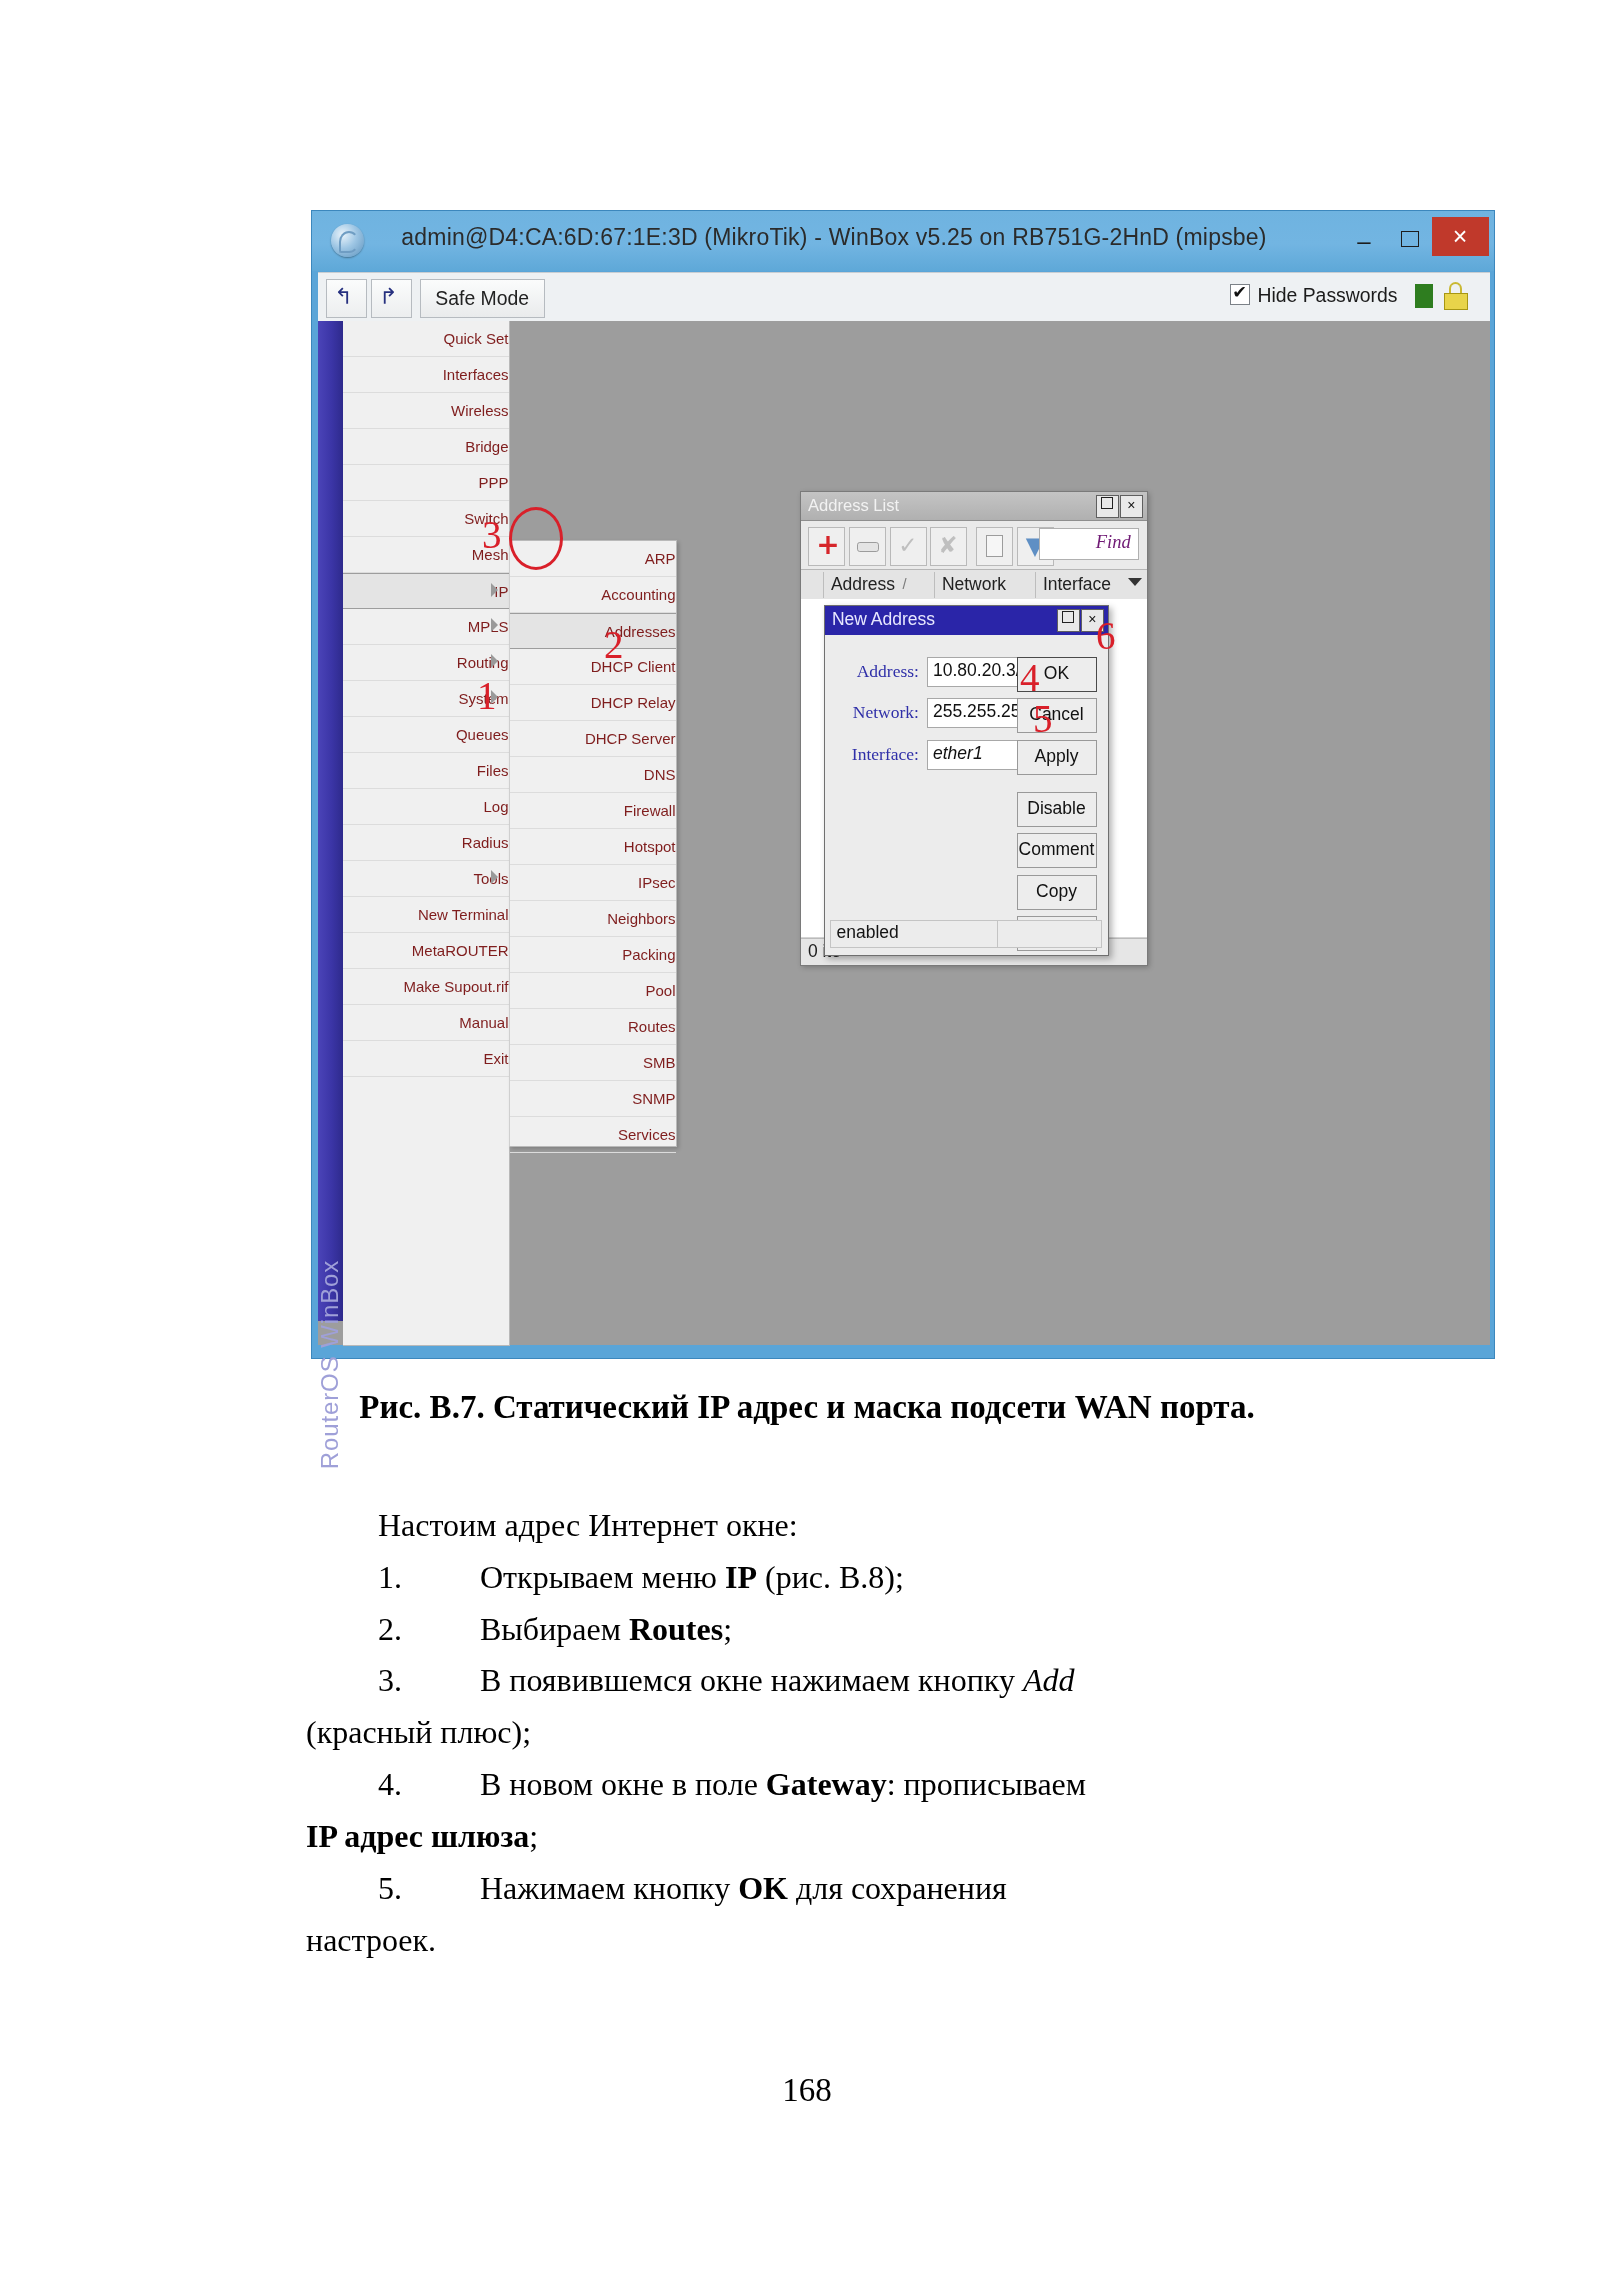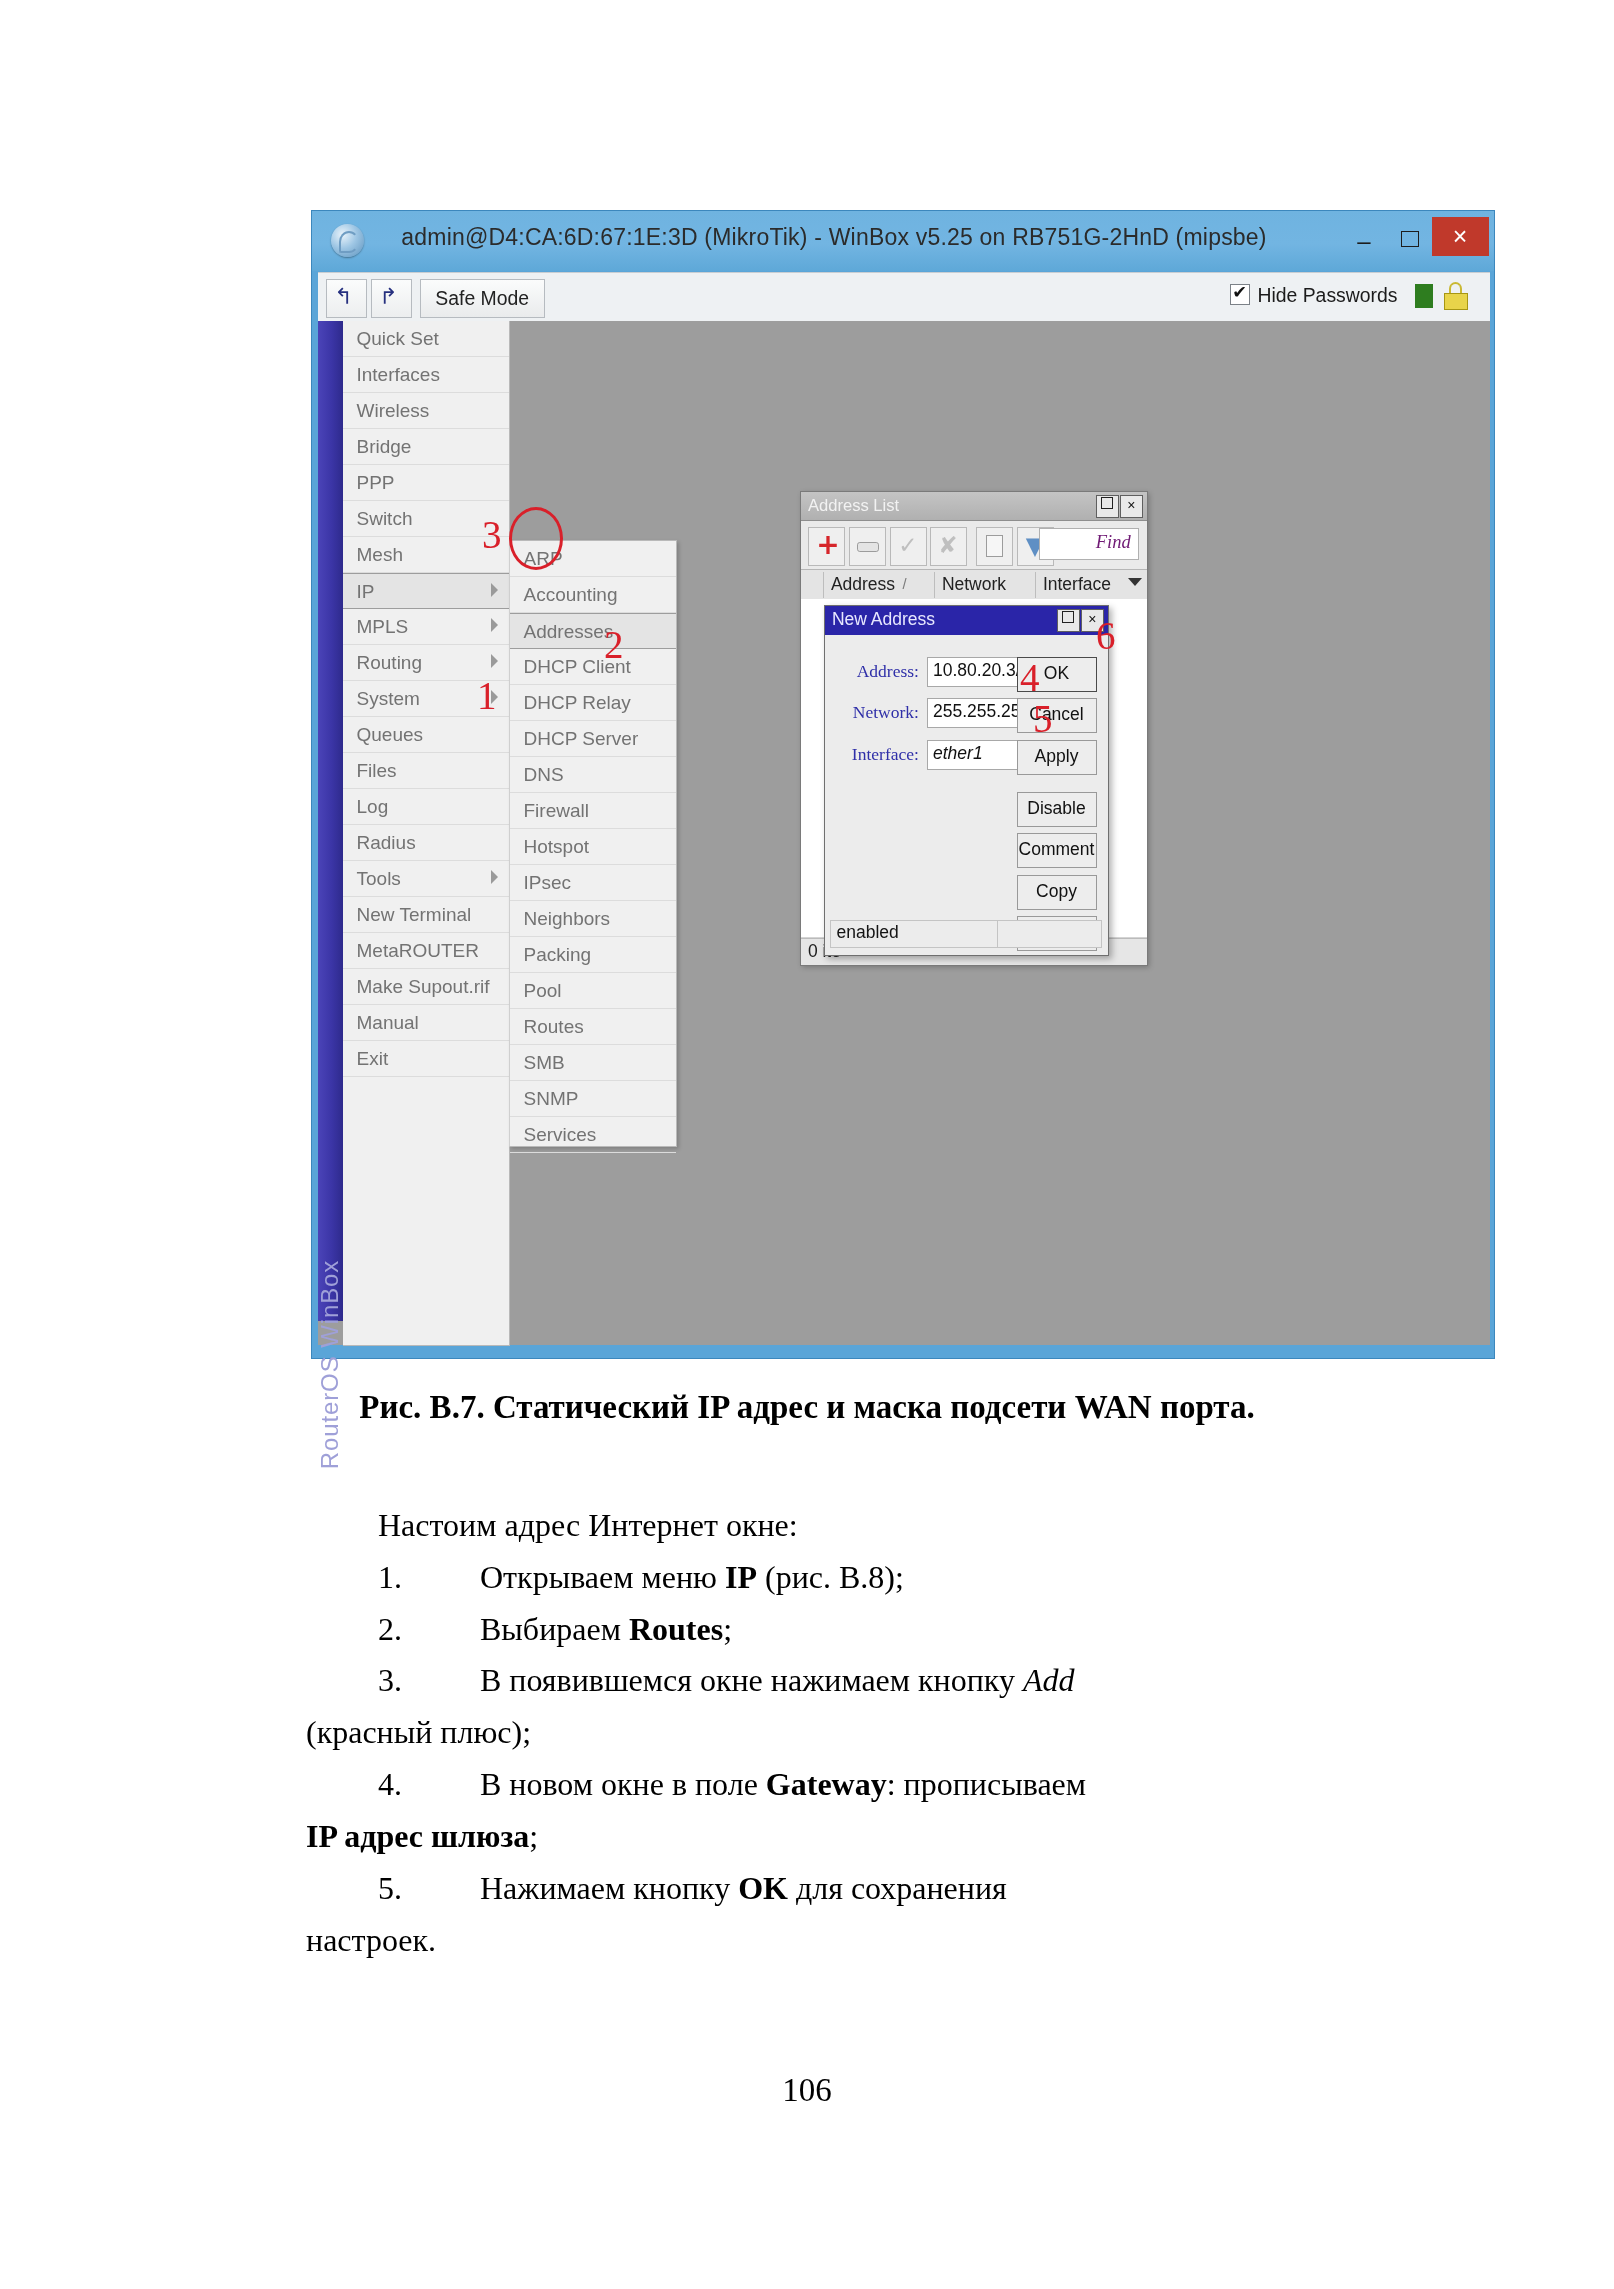--- a/index.html
+++ b/index.html
@@ -207,25 +207,26 @@
     box-shadow: 1.8px 1.8px 3.7px rgba(0,0,0,.18);
     z-index: 5;
     margin-top: 21px;
   }
   .menu-item {
     position: relative;
     height: 36px;
     line-height: 36px;
     padding-left: 14px;
     font-family: "Liberation Sans", sans-serif;
-    font-size: 19px;
-    color: #737373;
+    font-size: 15px;
+    color: #7f1d1d;
     border-bottom: 0.9px solid #dcdcdc;
     box-sizing: border-box;
     white-space: nowrap;
+    text-align: right;
   }
   .menu-item.sel {
     background: #e4e4e4;
     border-top: 0.9px solid #9d9d9d;
     border-bottom: 0.9px solid #9d9d9d;
   }
   .menu-item .chev {
     position: absolute; right: 11px; top: 9.2px;
     width: 0; height: 0;
     border-left: 7.4px solid #9a9a9a;
@@ -700,14 +701,14 @@
   <p><span class="indent"></span><span>3.</span><span class="numgap"></span><span>В  появившемся  окне  нажимаем  кнопку </span><i>Add</i></p>
   <p><span>(красный плюс);</span></p>
 
   <p><span class="indent"></span><span>4.</span><span class="numgap"></span><span>В новом окне в поле </span><b>Gateway</b><span>: прописываем</span></p>
   <p><b>IP адрес шлюза</b><span>;</span></p>
 
   <p><span class="indent"></span><span>5.</span><span class="numgap"></span><span>Нажимаем    кнопку    </span><b>OK</b><span>    для    сохранения</span></p>
   <p><span>настроек.</span></p>
 </div>
 
-<div class="page-num">106</div>
+<div class="page-num">168</div>
 
 
 </body></html>

